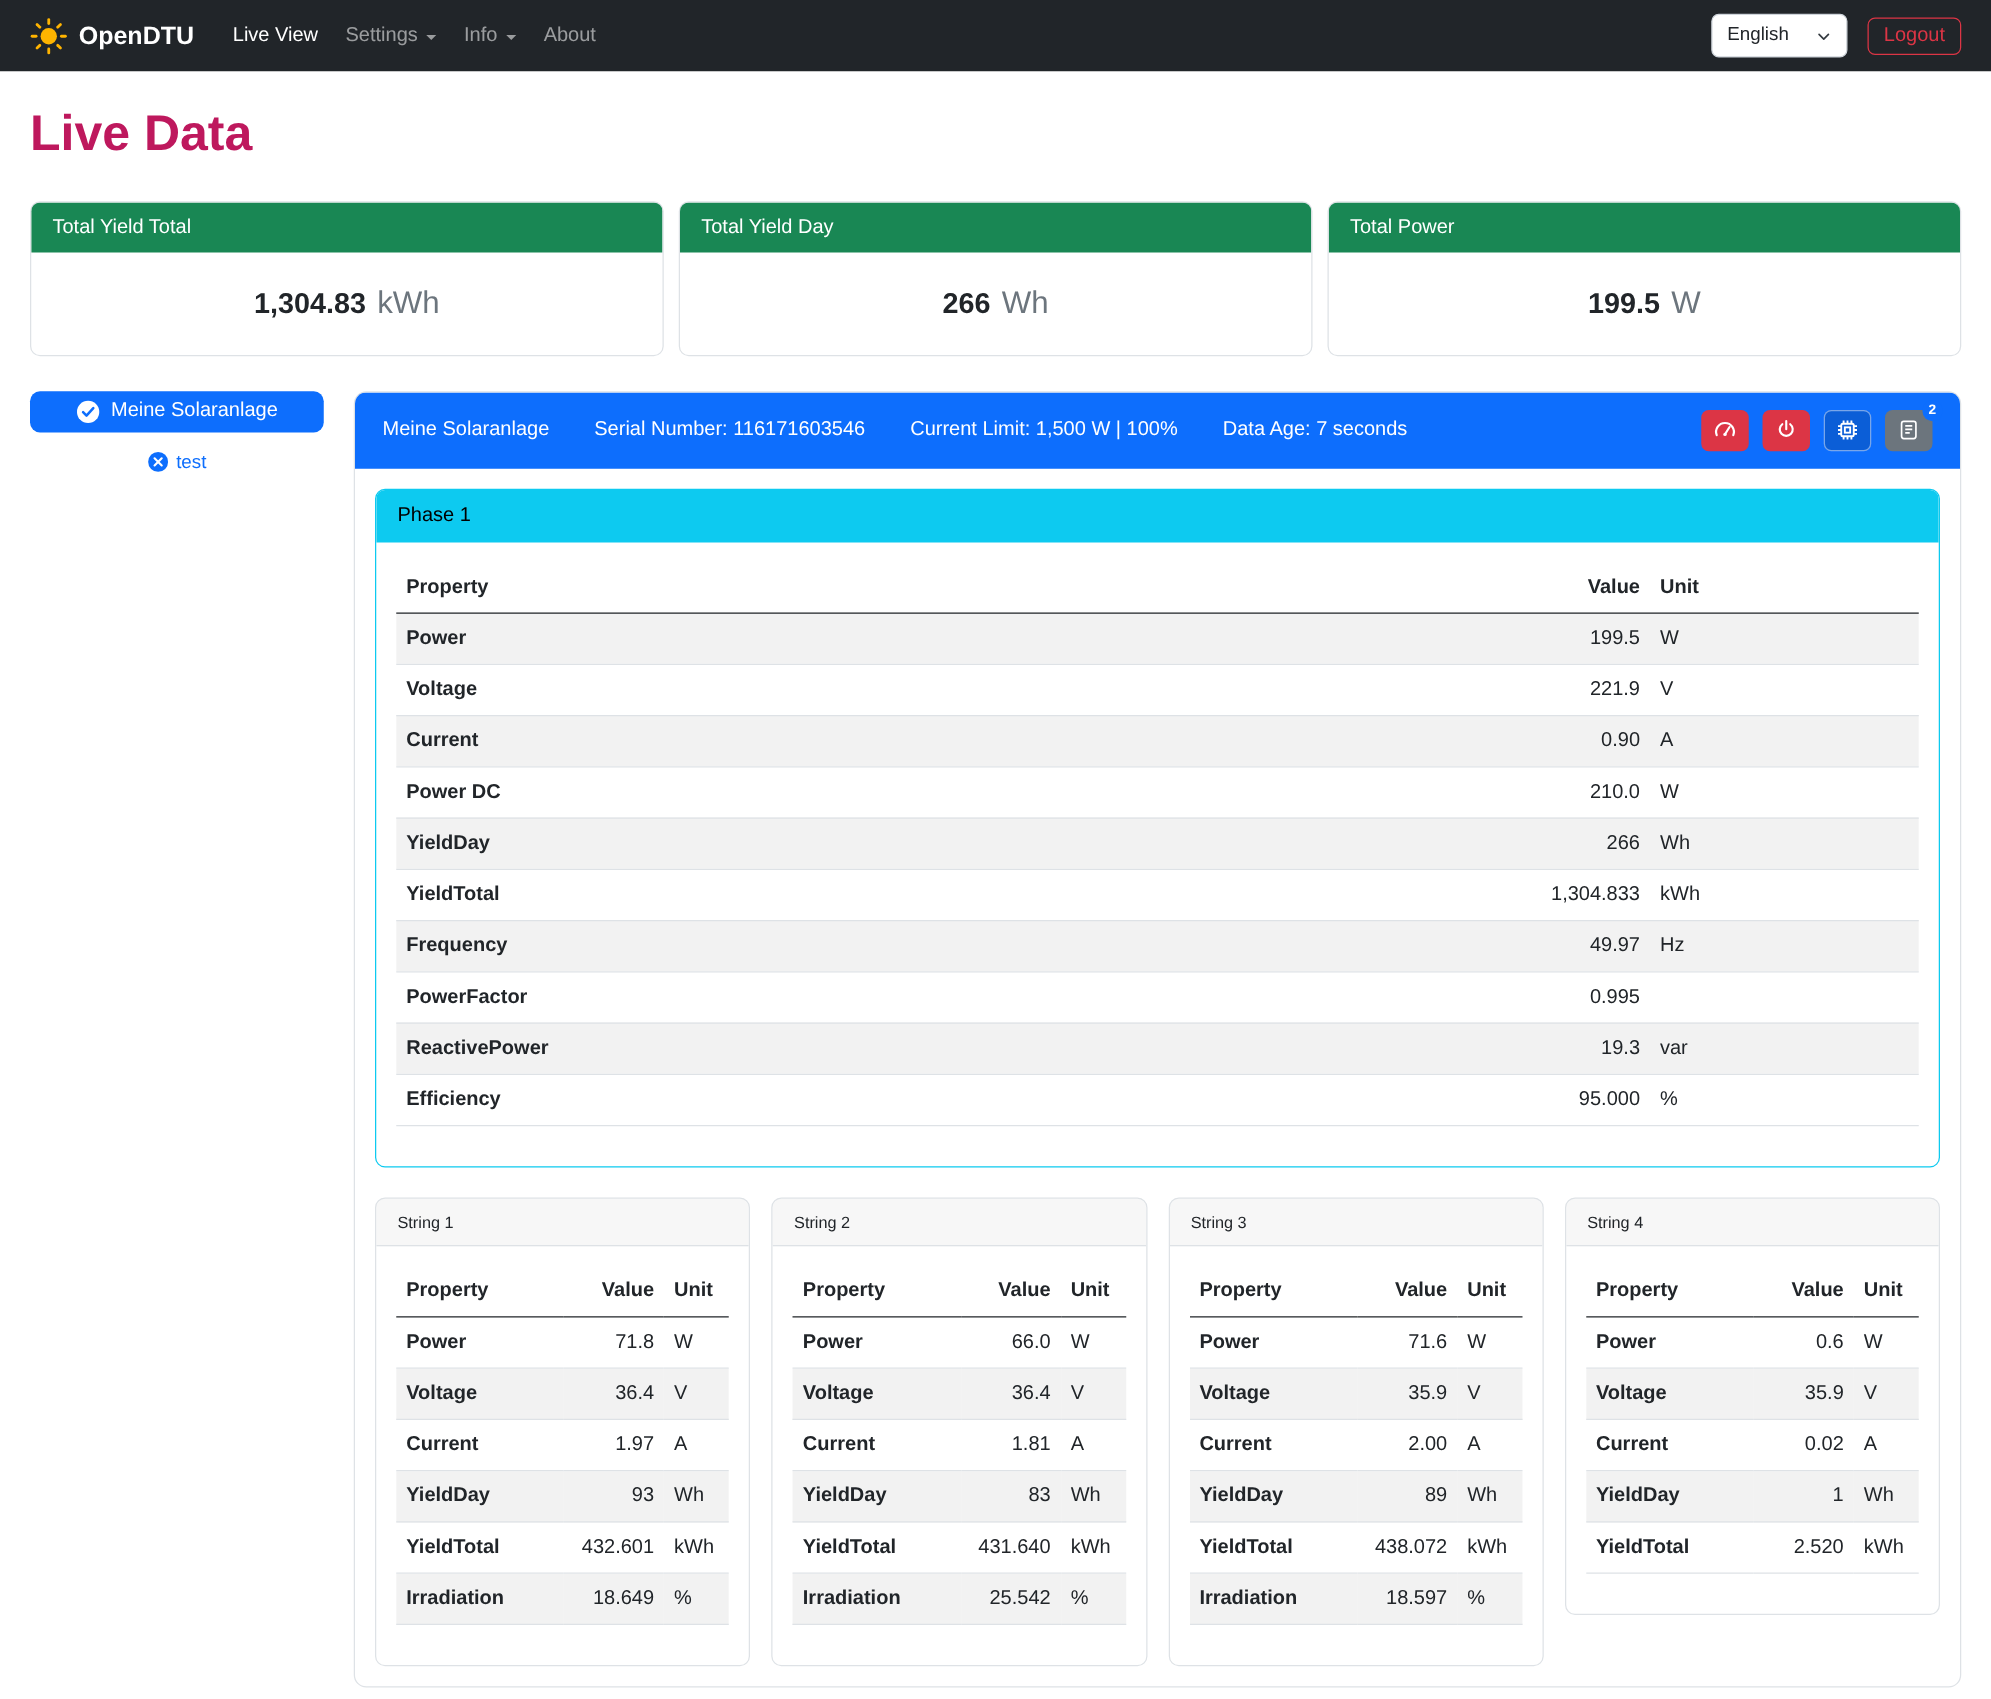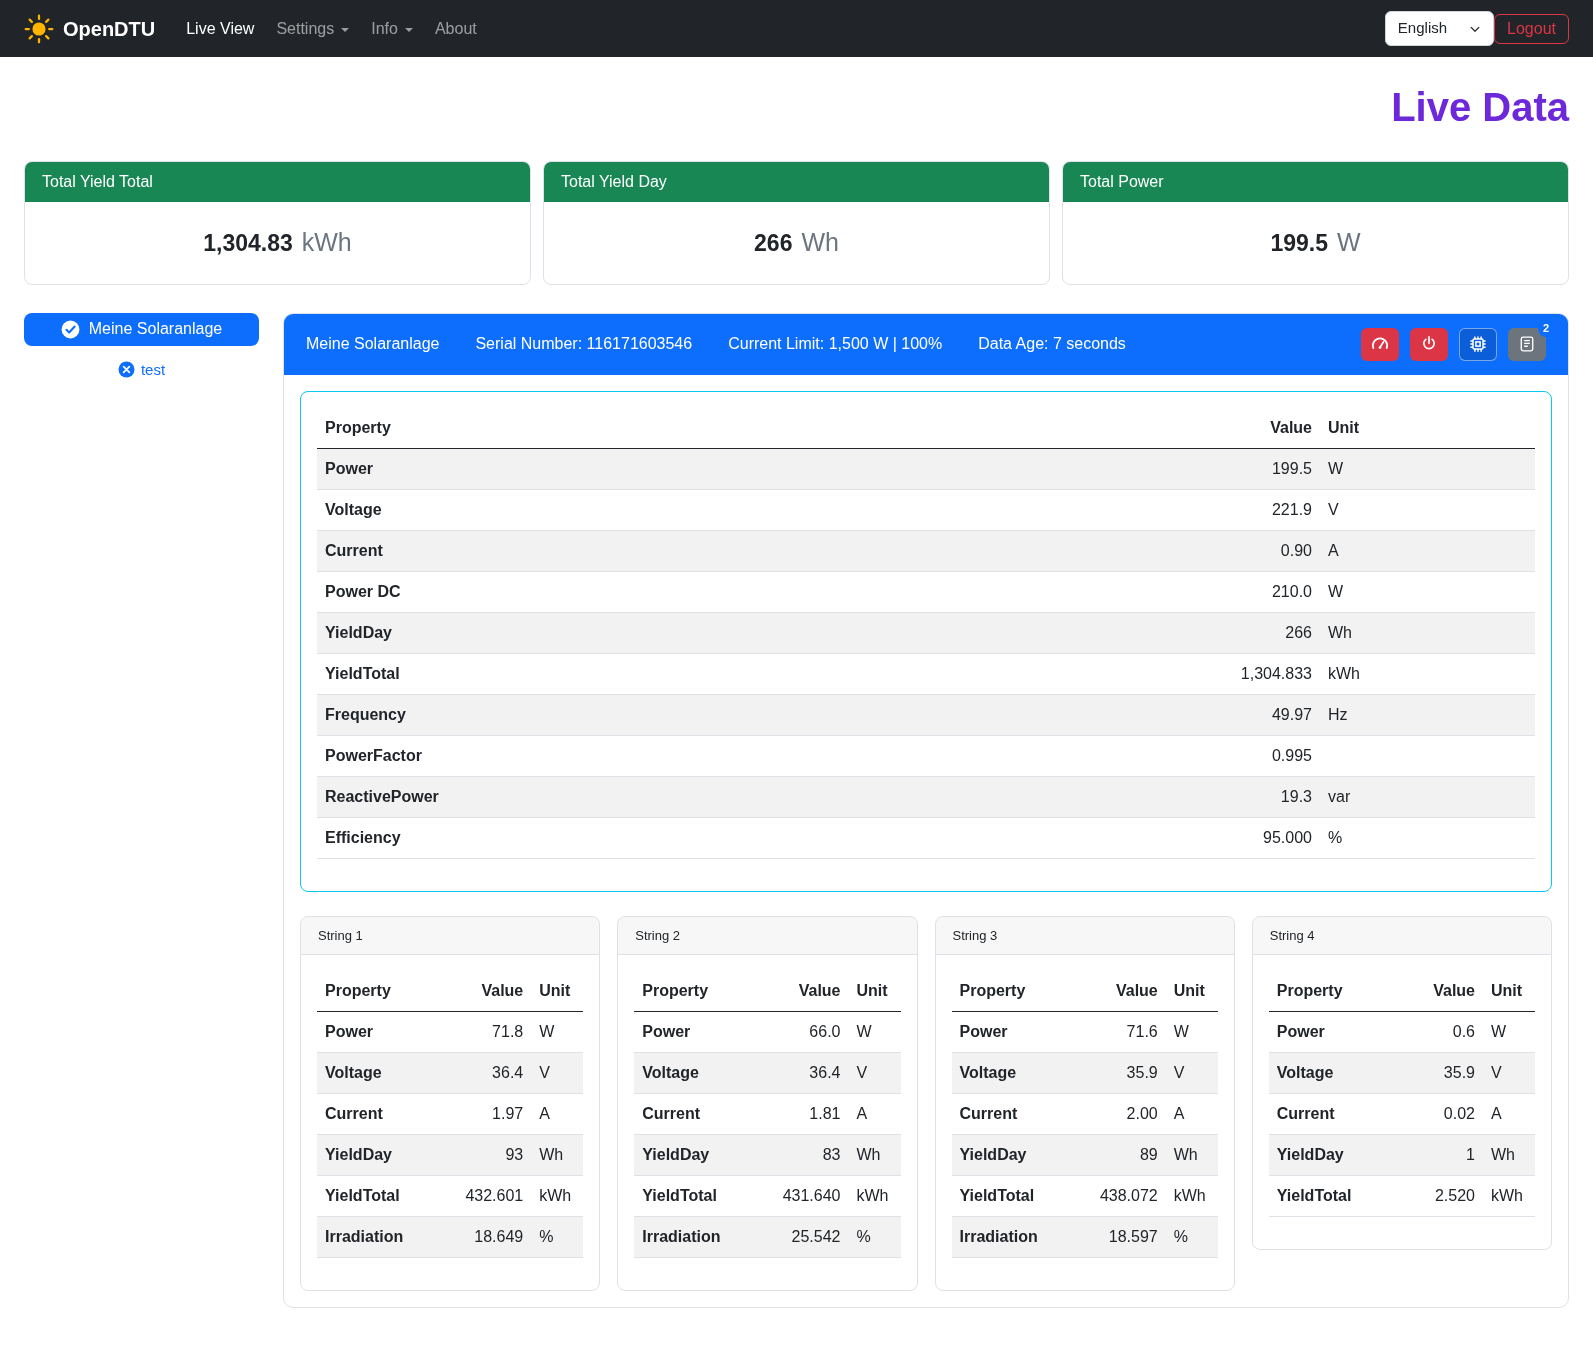--- a/index.html
+++ b/index.html
@@ -39,38 +39,38 @@
   }
   .nav-link.active { color: #fff; }
   .caret {
     width: 0; height: 0;
     border-left: 4px solid transparent;
     border-right: 4px solid transparent;
     border-top: 4.5px solid currentColor;
     display: inline-block;
     margin-top: 2px;
   }
-  .nav-right { display: flex; align-items: center; }
+  .nav-right { display: flex; align-items: center; gap: 16px; }
   .lang-select {
     background: #fff; color: #212529;
     border: 1px solid #ced4da; border-radius: 6px;
     padding: 5px 12px;
     display: inline-flex; align-items: center; gap: 22px;
     font-size: 15px; cursor: pointer;
   }
   .logout-btn {
     background: transparent;
     border: 1px solid #dc3545; color: #dc3545;
     border-radius: 6px; padding: 5px 12px;
     font-size: 16px; cursor: pointer;
   }
 
   
   .container { padding: 14px 24px 24px; }
-  .page-title { font-size: 40px; font-weight: 600; margin: 6px 0 24px; color: #6d28d9; text-align: right; }
+  .page-title { font-size: 40px; font-weight: 600; margin: 6px 0 24px; color: #be185d; }
 
   
   .summary-row {
     display: grid; grid-template-columns: repeat(3, 1fr);
     gap: 12px; margin-bottom: 28px;
   }
   .card {
     border: 1px solid #dee2e6; border-radius: 8px;
     background: #fff; overflow: hidden;
   }
@@ -307,20 +307,21 @@
               <path d="M5.5 5h5M5.5 7.5h5M5.5 10h3.2"></path>
             </svg>
             <span class="badge">2</span>
           </button>
         </div>
       </div>
 
       <div class="inv-body">
 
         <div class="phase-card">
+          <div class="phase-header">Phase 1</div>
           <div class="phase-body">
             <table class="data-table phase-table">
               <thead>
                 <tr>
                   <th class="prop">Property</th>
                   <th class="val">Value</th>
                   <th class="unit">Unit</th>
                 </tr>
               </thead>
               <tbody>

